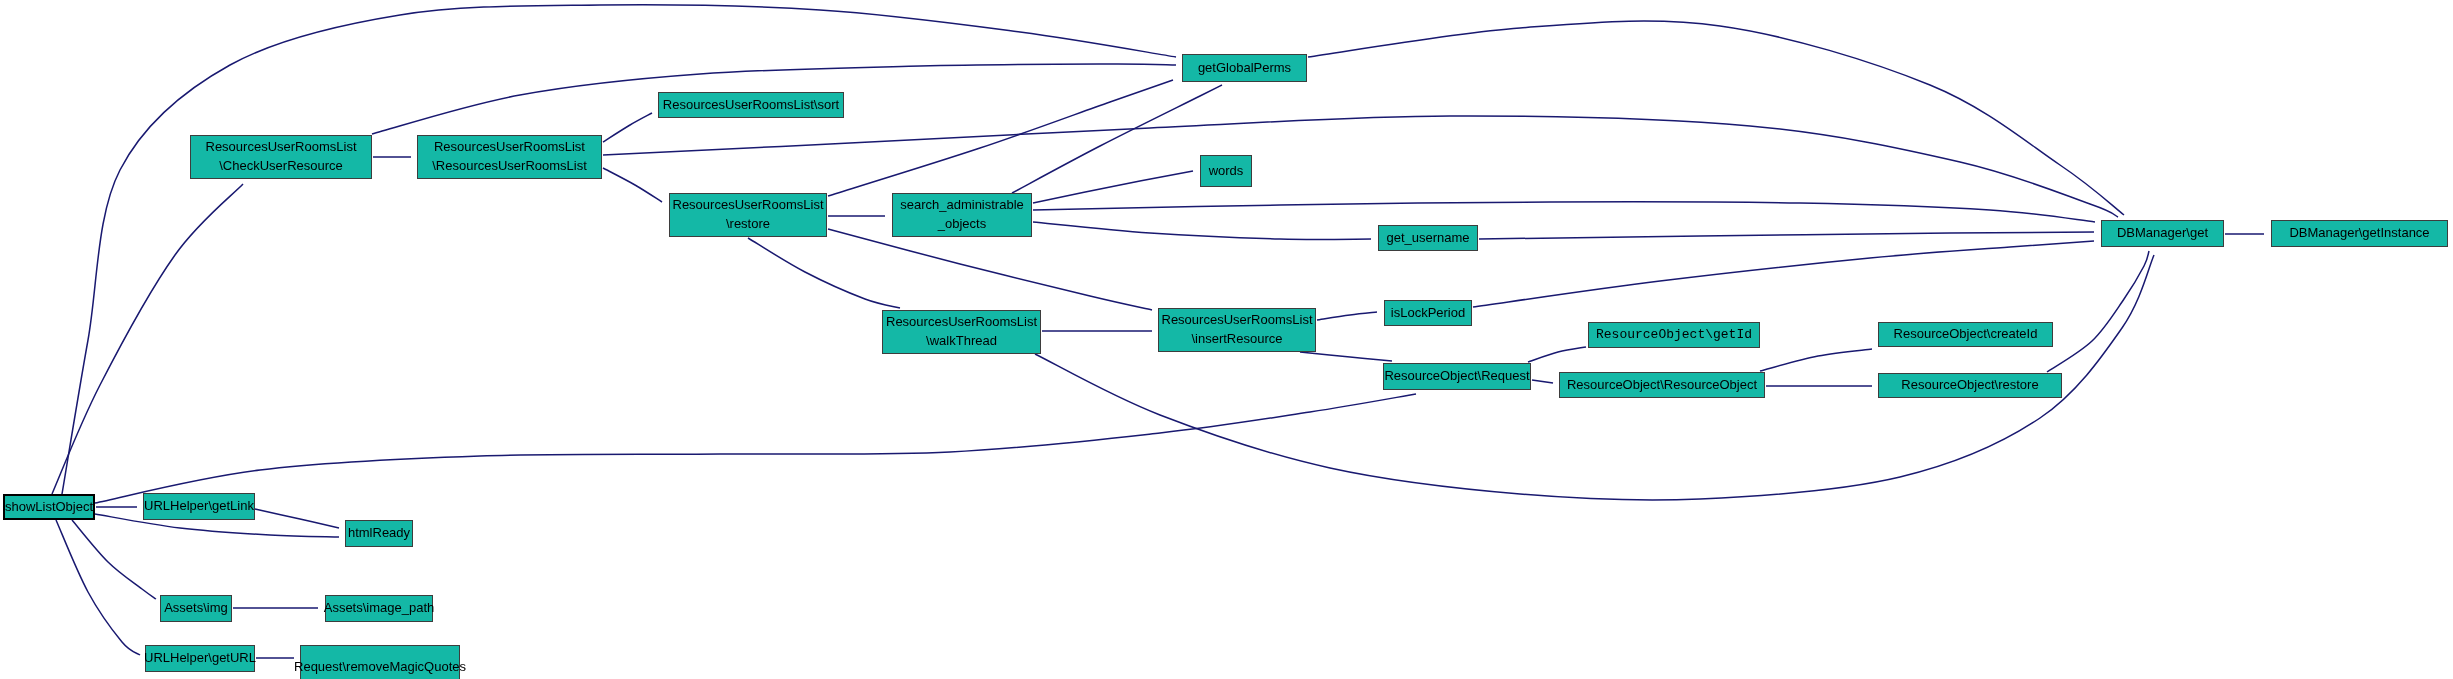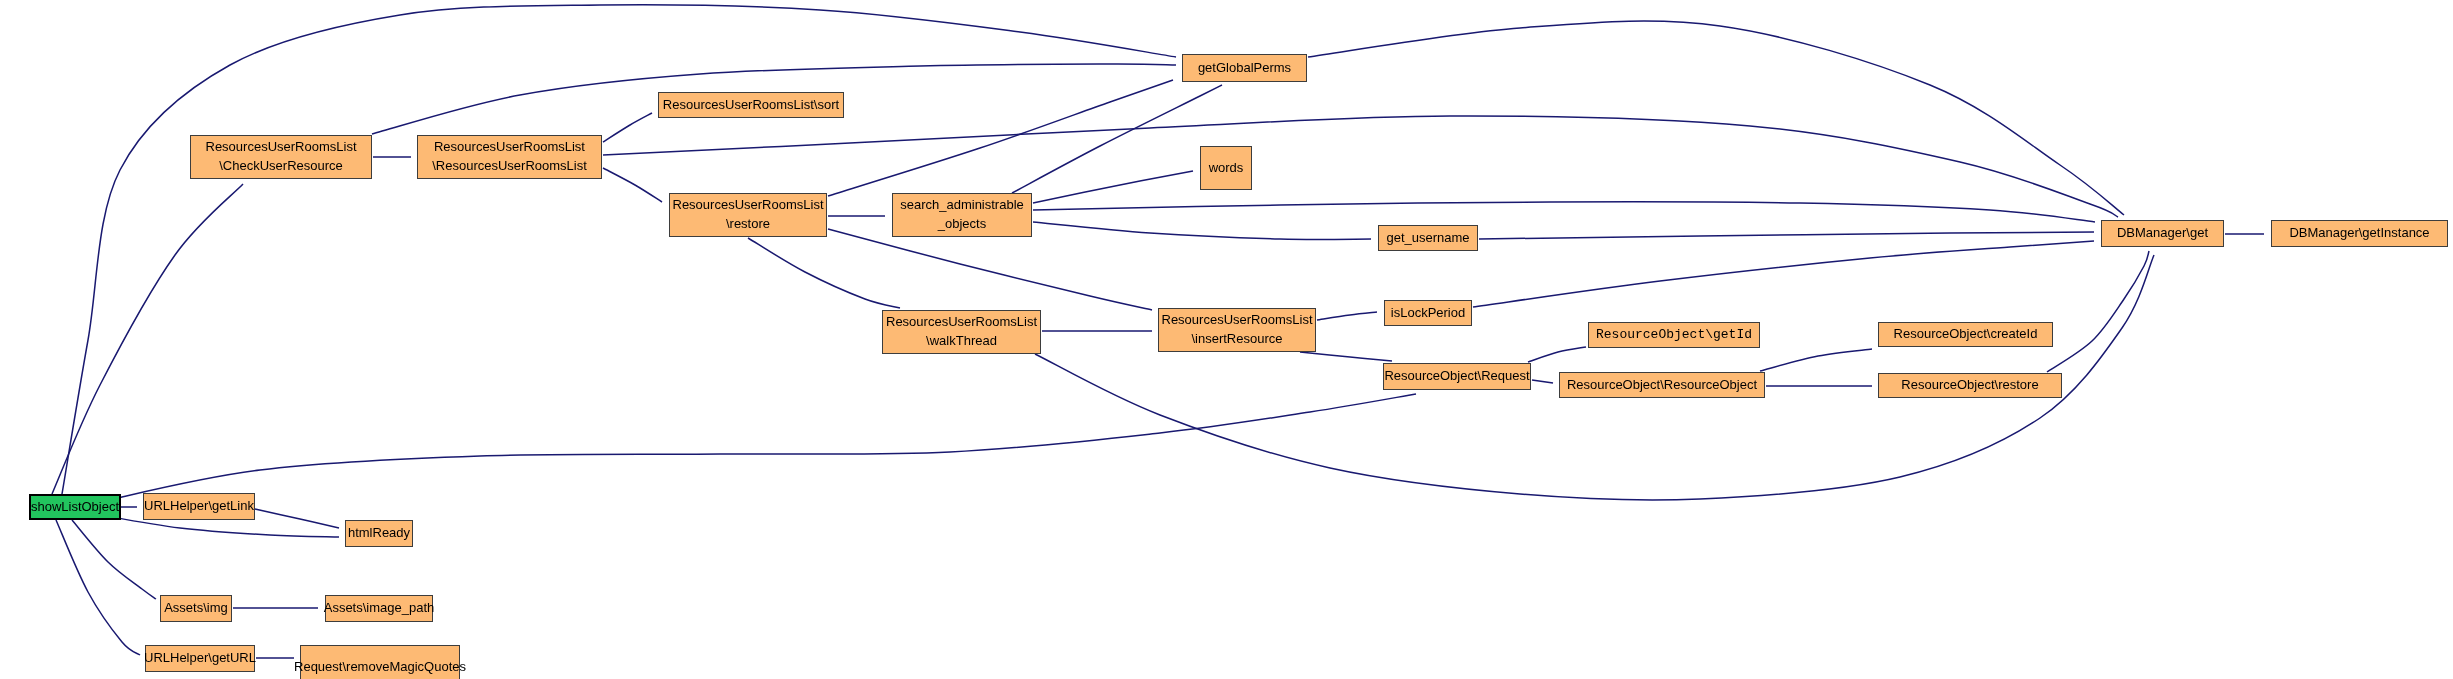--- a/index.html
+++ b/index.html
@@ -10,33 +10,32 @@
     font-family:"Liberation Sans", sans-serif;
     overflow:hidden;
   }
   svg.edges{position:absolute;left:0;top:0;width:2453px;height:679px;}
   svg.edges path{fill:none;stroke-width:1.5px;}
   .node{
     position:absolute;
     box-sizing:border-box;
     display:flex;align-items:center;justify-content:center;
     text-align:center;
-    background:#fdba74;
+    background:#14b8a6;
     border:1.5px solid #3d3d3d;
     color:#000000;
     font-size:13px;line-height:1.45;
     white-space:pre-line;
     padding:0 3px;
     cursor:pointer;
   }
   .node.root{
-    background:#22c55e;
+    background:#14b8a6;
     border:2px solid #000000;
     cursor:default;
-    margin-left:26px;
   }
 </style>
 </head>
 <body>
 
 <div class="stage">
   <svg class="edges" xmlns="http://www.w3.org/2000/svg">
     <defs>
       <marker id="arrow" markerUnits="userSpaceOnUse" markerWidth="15" markerHeight="11" refX="13" refY="5" orient="auto">
         <path d="M0,0 L14,5 L0,10 Z" fill="#191970"></path>
@@ -86,21 +85,21 @@
       <div class="node" style="left: 190px; top: 135px; width: 182px; height: 44px;">ResourcesUserRoomsList
 \CheckUserResource</div>
       <div class="node" style="left: 417px; top: 135px; width: 185px; height: 44px;">ResourcesUserRoomsList
 \ResourcesUserRoomsList</div>
       <div class="node" style="left: 658px; top: 92px; width: 186px; height: 26px;">ResourcesUserRoomsList\sort</div>
       <div class="node" style="left: 1182px; top: 54px; width: 125px; height: 28px;">getGlobalPerms</div>
       <div class="node" style="left: 669px; top: 193px; width: 158px; height: 44px;">ResourcesUserRoomsList
 \restore</div>
       <div class="node" style="left: 892px; top: 193px; width: 140px; height: 44px;">search_administrable
 _objects</div>
-      <div class="node" style="left: 1200px; top: 146px; width: 52px; height: 44px;">words</div>
+      <div class="node" style="left: 1200px; top: 155px; width: 52px; height: 32px;">words</div>
       <div class="node" style="left: 1378px; top: 225px; width: 100px; height: 26px;">get_username</div>
       <div class="node" style="left: 882px; top: 310px; width: 159px; height: 44px;">ResourcesUserRoomsList
 \walkThread</div>
       <div class="node" style="left: 1158px; top: 308px; width: 158px; height: 44px;">ResourcesUserRoomsList
 \insertResource</div>
       <div class="node" style="left: 1384px; top: 300px; width: 88px; height: 26px;">isLockPeriod</div>
       <div class="node" style="left: 1383px; top: 363px; width: 148px; height: 27px;">ResourceObject\Request</div>
       <div class="node" style="left: 1588px; top: 322px; width: 172px; height: 26px; font-family: Liberation Mono, monospace;">ResourceObject\getId</div>
       <div class="node" style="left: 1559px; top: 372px; width: 206px; height: 26px;">ResourceObject\ResourceObject</div>
       <div class="node" style="left: 1878px; top: 322px; width: 175px; height: 25px;">ResourceObject\createId</div>

